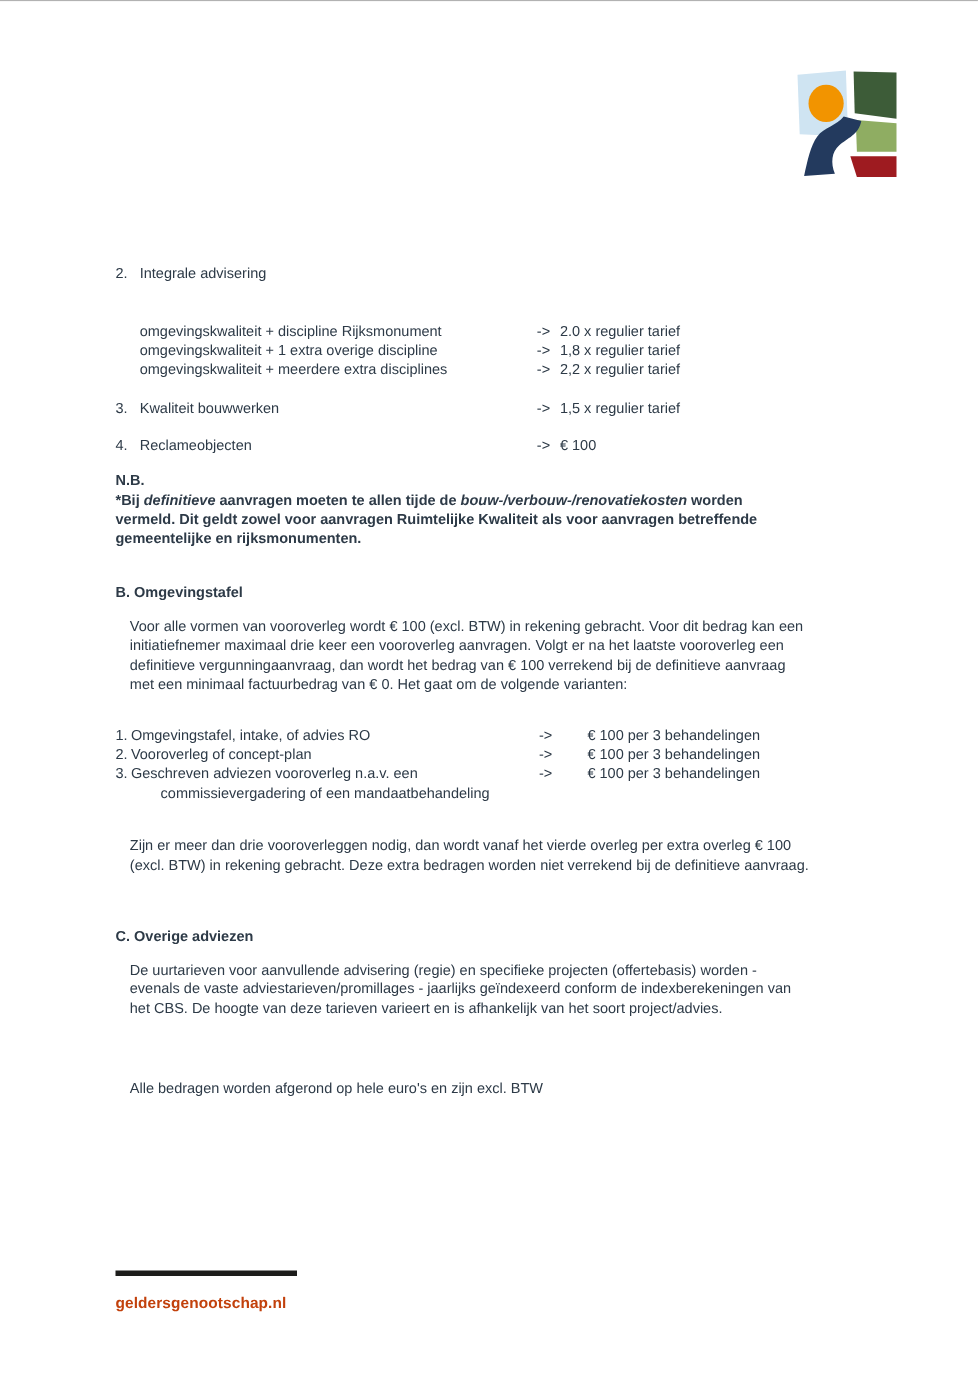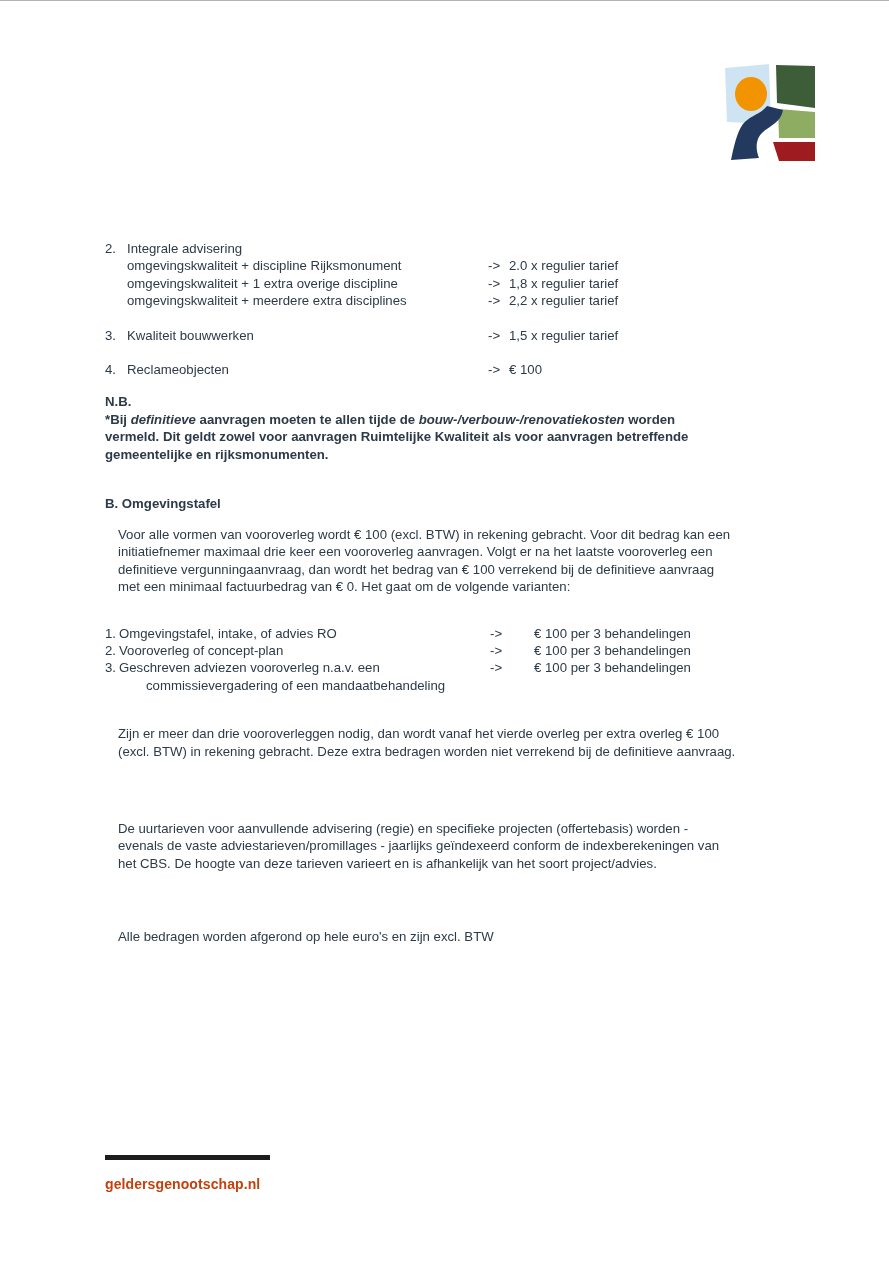--- a/index.html
+++ b/index.html
@@ -157,21 +157,21 @@
   </svg>
 </div>
 
 <div class="doc">
 
   <div class="block-list">
     <div class="row" style="height:17.4px;">
       <span class="num">2.</span>
       <span class="label">Integrale advisering</span>
     </div>
-    <div class="row" style="height:17.4px;">
+    <div class="row" style="height:17.4px;margin-top:35px;">
       <span class="label-indent">omgevingskwaliteit + discipline Rijksmonument</span>
       <span class="arrow">-&gt;</span>
       <span class="value">2.0 x regulier tarief</span>
     </div>
     <div class="row" style="height:17.4px;">
       <span class="label-indent">omgevingskwaliteit + 1 extra overige discipline</span>
       <span class="arrow">-&gt;</span>
       <span class="value">1,8 x regulier tarief</span>
     </div>
     <div class="row" style="height:17.4px;">
@@ -237,20 +237,21 @@
     </div>
 
     <div style="height:18px;"></div>
 
     <p class="para">Zijn er meer dan drie vooroverleggen nodig, dan wordt vanaf het vierde overleg per extra overleg € 100 (excl. BTW) in rekening gebracht. Deze extra bedragen worden niet verrekend bij de definitieve aanvraag.</p>
   </div>
 
   <div style="height:34px;"></div>
 
   <div>
+    <div class="sec-head">C.  Overige adviezen</div>
     <p class="para">De uurtarieven voor aanvullende advisering (regie) en specifieke projecten (offertebasis) worden - evenals de vaste adviestarieven/promillages - jaarlijks geïndexeerd conform de indexberekeningen van het CBS. De hoogte van deze tarieven varieert en is afhankelijk van het soort project/advies.</p>
   </div>
 
   <div style="height:30px;"></div>
 
   <p class="para">Alle bedragen worden afgerond op hele euro's en zijn excl. BTW</p>
 </div>
 
 <div class="footer">
   <div class="footer-bar"></div>

